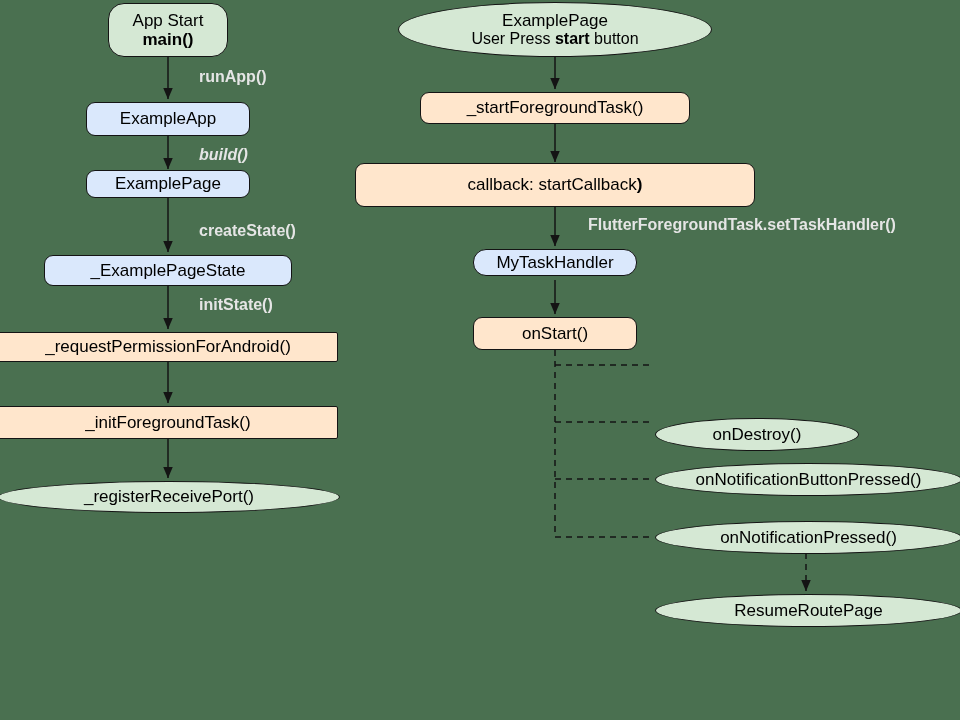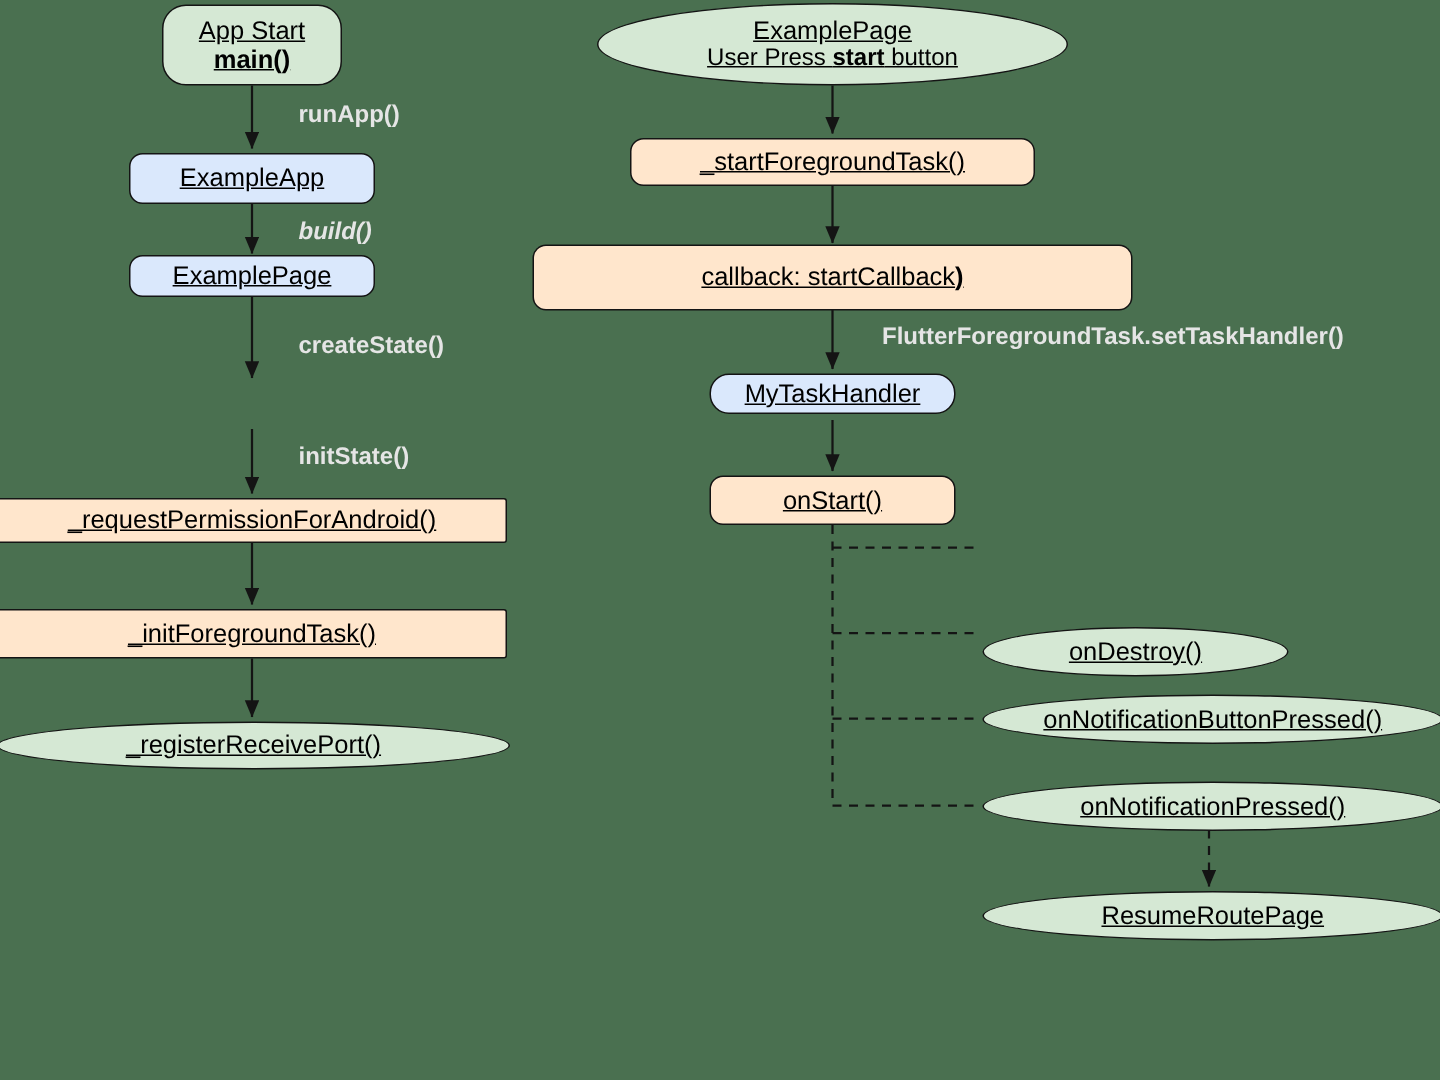--- a/index.html
+++ b/index.html
@@ -32,21 +32,20 @@
     display: flex;
     flex-direction: column;
     align-items: center;
     justify-content: center;
     text-align: center;
     color: #000000;
     line-height: 1.12;
     border: 1.4px solid #141414;
     font-size: 17px;
     white-space: nowrap;
-    text-decoration: underline;
   }
   .n-green { background: #d5e8d4; }
   .n-blue  { background: #dae8fc; }
   .n-cream { background: #ffe6cc; }
   .shape-rect { border-radius: 3px; }
   .shape-round { border-radius: 9px; }
   .shape-ellipse { border-radius: 50% / 50%; }
   .edge-label {
     position: absolute;
     color: #e5e5e5;
@@ -112,20 +111,23 @@
   </div>
 
   <div class="edge-label" style="left:174px; top:146px;font-style:italic;">build()</div>
 
   <div class="node n-blue shape-round" style="left:86px; top:170px; width:164px; height:28px;">
     <div>ExamplePage</div>
   </div>
 
   <div class="edge-label" style="left:174px; top:222px;">createState()</div>
 
+  <div class="node n-blue shape-round" style="left:44px; top:255px; width:248px; height:31px;">
+    <div>_ExamplePageState</div>
+  </div>
 
   <div class="edge-label" style="left:174px; top:296px;">initState()</div>
 
   <div class="node n-cream shape-rect" style="left:-2px; top:332px; width:340px; height:30px; border-radius:2px;">
     <div>_requestPermissionForAndroid()</div>
   </div>
 
   <div class="node n-cream shape-rect" style="left:-2px; top:406px; width:340px; height:33px; border-radius:2px;">
     <div>_initForegroundTask()</div>
   </div>

